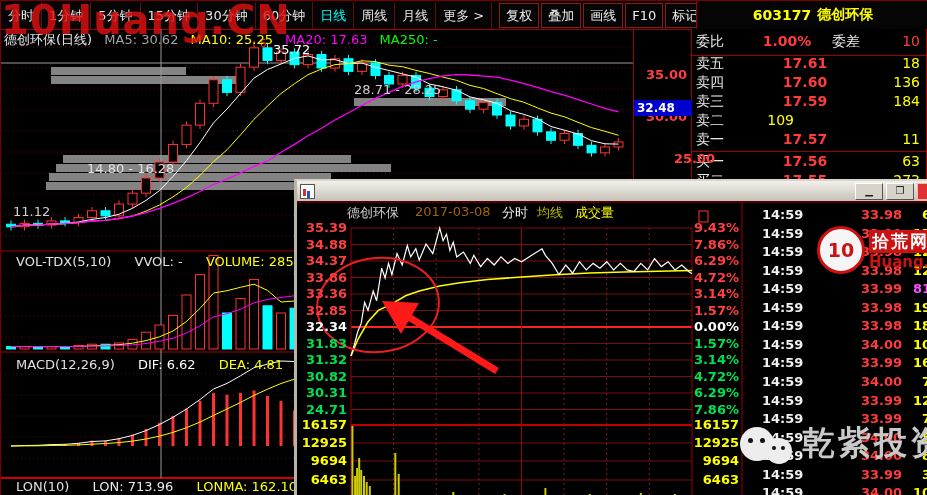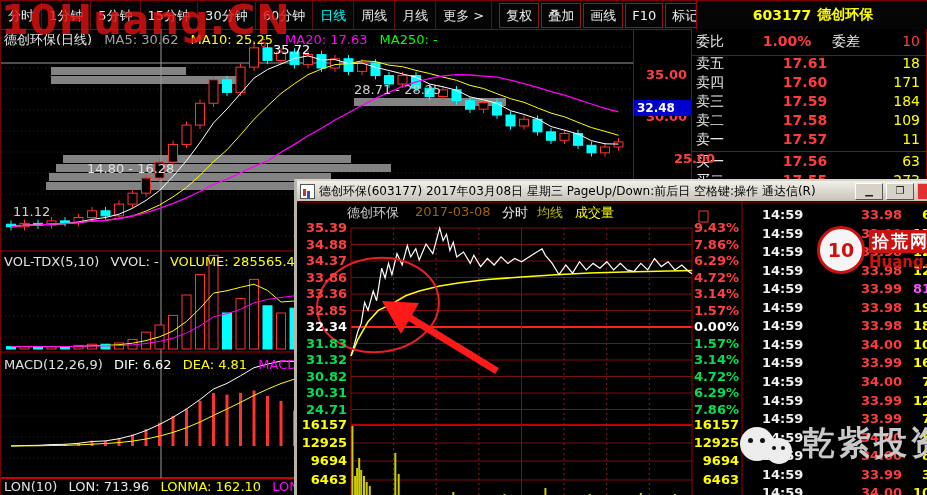--- a/index.html
+++ b/index.html
@@ -15,21 +15,21 @@
   
   #infoline{position:absolute;left:3px;top:30px;font-size:13px;white-space:nowrap;z-index:3;}
   #infoline span{margin-right:8px;}
   
   #ksvg{position:absolute;left:0;top:28px;z-index:1;}
   .axis-label{position:absolute;color:#ff4040;font-size:13px;font-weight:bold;width:54px;text-align:right;z-index:2;}
   #cursor-price{position:absolute;left:633px;top:57px;width:55px;height:16px;background:#0000cc;color:#ffffff;
        font-size:12px;font-weight:bold;text-align:left;padding-left:3px;line-height:16px;z-index:2;margin-top:42px;}
   .chart-note{position:absolute;color:#d8d8d8;font-size:13px;z-index:2;white-space:nowrap;}
   .pane-label{position:absolute;left:3px;font-size:13px;white-space:nowrap;z-index:2;}
-  .pane-label span{margin-right:7px;}
+  .pane-label span{margin-right:7px;margin-left:12px;}
   
   #order-panel{position:absolute;left:690px;top:28px;width:237px;height:467px;border-left:1px solid #a00000;border-right:2px solid #a00000;box-sizing:border-box;background:#000;z-index:1;}
   .ob-row{position:absolute;left:4px;right:6px;height:19px;display:flex;align-items:flex-start;font-size:14px;}
   .ob-row .lb{color:#e8e8e8;width:46px;}
   .ob-row .pr{color:#ff3c3c;font-weight:bold;flex:1;text-align:center;}
   .ob-row .vl{color:#ffff00;width:52px;text-align:right;}
   .ob-sep{position:absolute;left:0;right:0;height:1px;background:#a00000;}
   
   #popup{position:absolute;left:293px;top:178px;width:634px;height:317px;z-index:10;background:#000;
        border-left:3px solid #b8b4aa;border-top:2px solid #d8d4ca;box-sizing:content-box;}
@@ -390,30 +390,29 @@
     <div class="ob-sep" style="top:26px"></div>
     <div id="ob-rows">
         <div class="ob-row" style="top:26px">
           <span class="lb">卖五</span>
           <span class="pr">17.61</span>
           <span class="vl">18</span>
         </div>
         <div class="ob-row" style="top:45px">
           <span class="lb">卖四</span>
           <span class="pr">17.60</span>
-          <span class="vl">171</span>
+          <span class="vl">136</span>
         </div>
         <div class="ob-row" style="top:64px">
           <span class="lb">卖三</span>
           <span class="pr">17.59</span>
           <span class="vl">184</span>
         </div>
         <div class="ob-row" style="top:83px">
           <span class="lb">卖二</span>
-          <span class="pr">17.58</span>
           <span class="vl">109</span>
         </div>
         <div class="ob-row" style="top:102px">
           <span class="lb">卖一</span>
           <span class="pr">17.57</span>
           <span class="vl">11</span>
         </div>
         <div class="ob-row" style="top:124px">
           <span class="lb">买一</span>
           <span class="pr">17.56</span>
@@ -424,21 +423,20 @@
           <span class="pr">17.55</span>
           <span class="vl">273</span>
         </div>
       </div>
     <div class="ob-sep" style="top:122px"></div>
   </div>
 
   <div id="popup">
     <div id="popup-title">
       <span class="ticon"></span>
-      <span>德创环保(603177) 2017年03月08日 星期三 PageUp/Down:前后日 空格键:操作 通达信(R)</span>
       <span class="win-btn" style="right:48px">▁</span>
       <span class="win-btn" style="right:17px">❐</span>
       <span id="btn-close"></span>
     </div>
     <div id="popup-content">
       <svg id="isvg" width="634" height="297">
           <line x1="54" y1="27" x2="395" y2="27" stroke="#7a0f0f"></line>
           <line x1="54" y1="43.5" x2="395" y2="43.5" stroke="#7a0f0f"></line>
           <line x1="54" y1="60" x2="395" y2="60" stroke="#7a0f0f"></line>
           <line x1="54" y1="76.5" x2="395" y2="76.5" stroke="#7a0f0f"></line>

